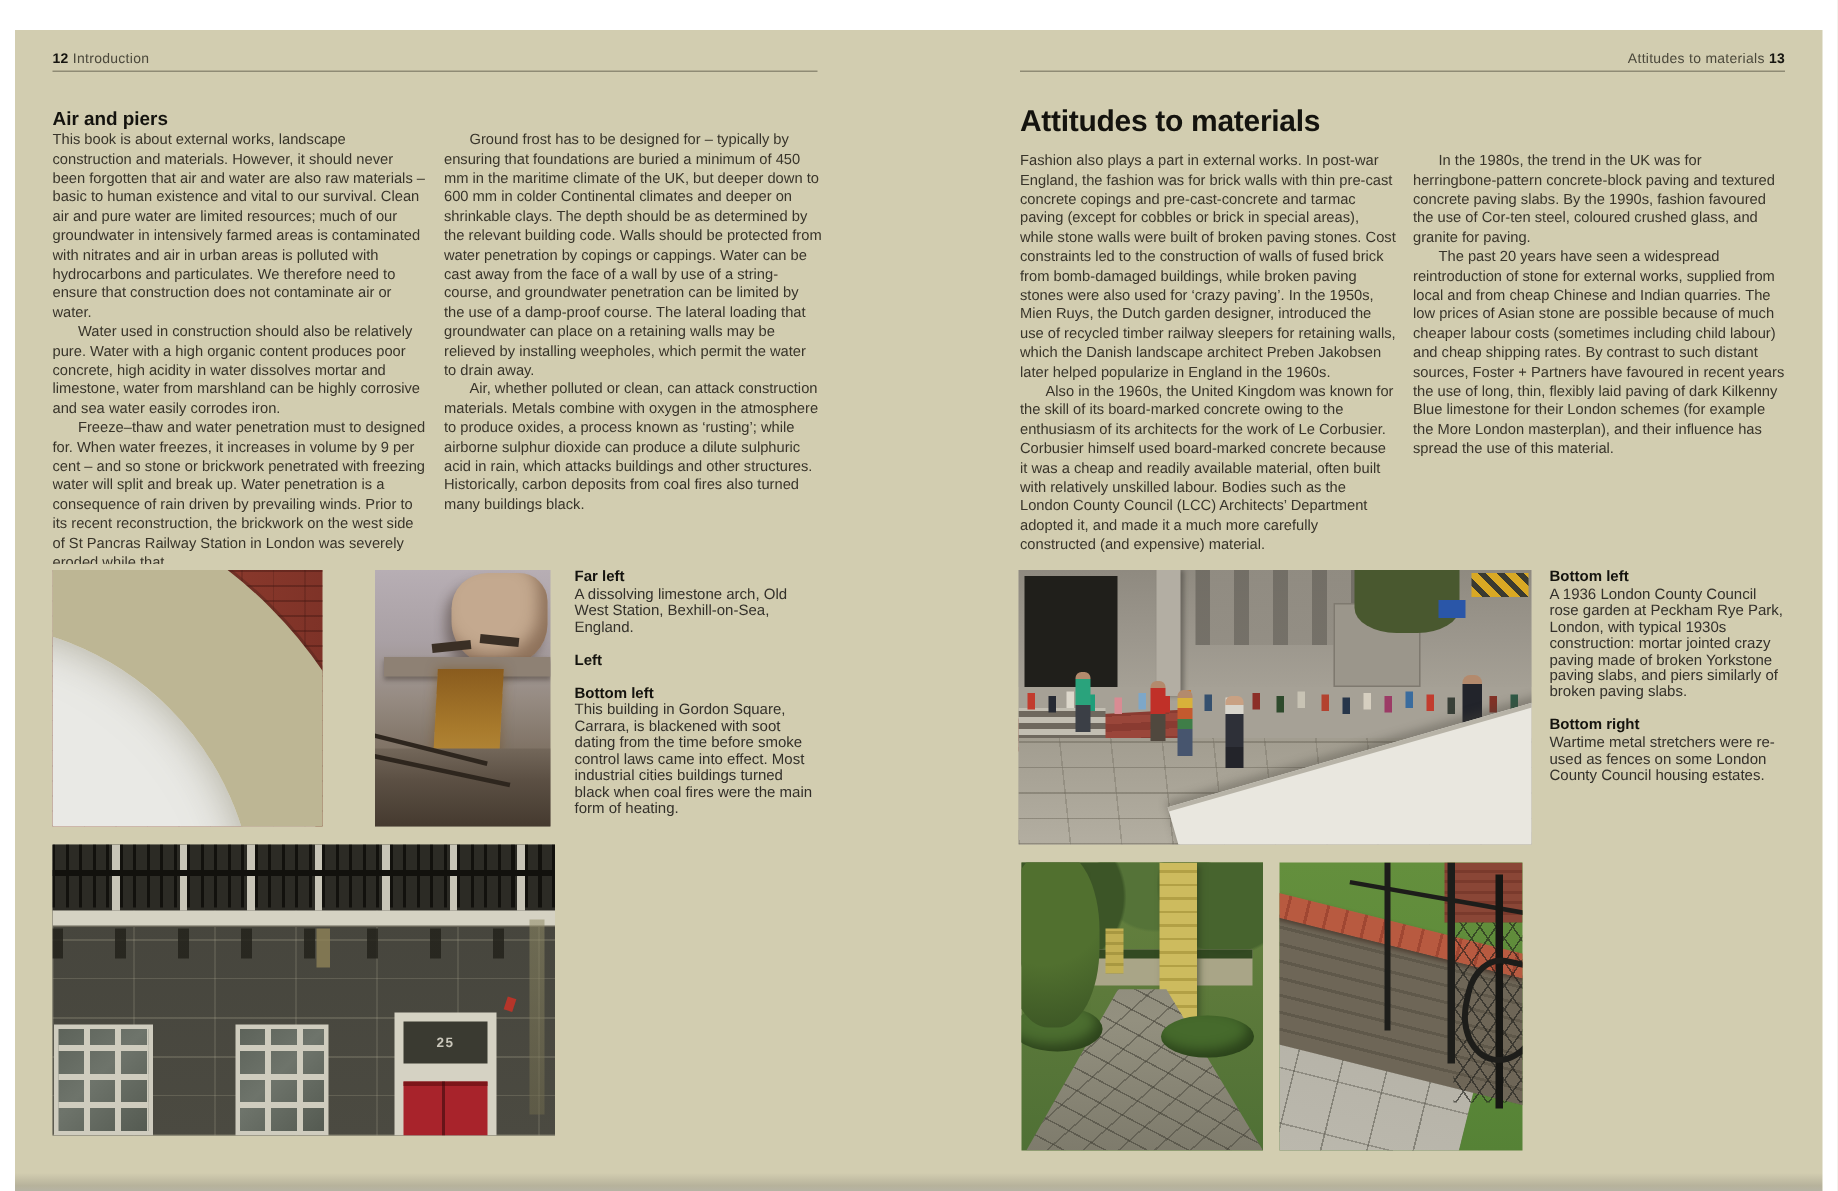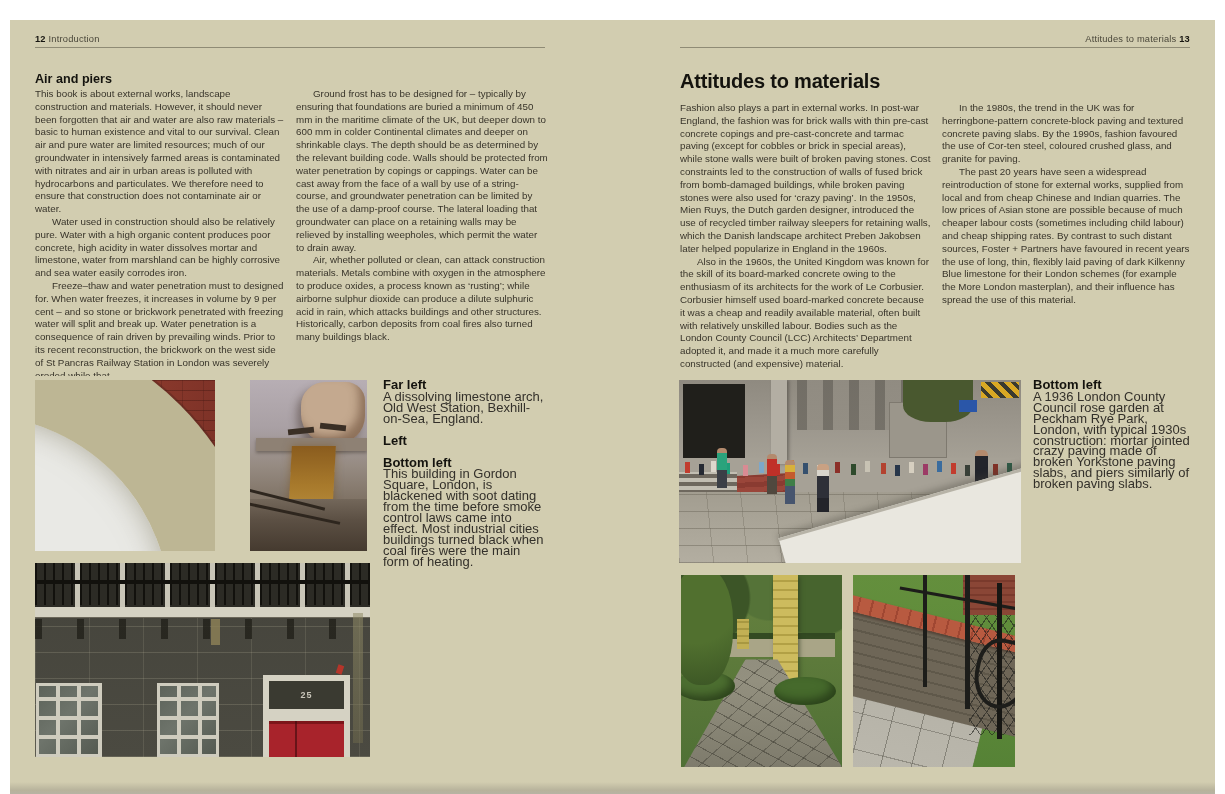--- a/index.html
+++ b/index.html
@@ -12,21 +12,21 @@
   .runhead { position:absolute; top:14px; font-size:9.3px; color:#4a473a; letter-spacing:.2px; }
   .runhead b { color:#161510; }
   .rule { position:absolute; top:27px; height:1px; background:#8f8b75; }
 
   
   .heading-sm { position:absolute; font-size:12.6px; font-weight:bold; color:#14130e; }
   .title-lg { position:absolute; font-size:20px; font-weight:bold; color:#14130e; letter-spacing:-.2px; }
   .col { position:absolute; font-size:9.8px; line-height:12.8px; color:#38342a; text-align:left; }
   .col p { text-indent:17px; }
   .col p.first { text-indent:0; }
-  .caps { position:absolute; font-size:13px; line-height:10.9px; color:#33302a; }
+  .caps { position:absolute; font-size:10px; line-height:10.9px; color:#33302a; }
   .cap { margin-bottom:11px; }
   .cap-h { font-weight:bold; color:#14130e; margin-bottom:1px; }
 
   
   .photo { position:absolute; overflow:hidden; }
 
   
   #photo-arch { left:25px; top:360px; width:180px; height:171px;
     background:
       repeating-linear-gradient(0deg, rgba(60,20,15,.38) 0 1px, transparent 1px 10px),
@@ -70,21 +70,21 @@
   .bld-stain1 { position:absolute; left:176px; top:56px; width:9px; height:26px; background:#8f8258; opacity:.8; }
   .bld-stain2 { position:absolute; left:318px; top:50px; width:10px; height:130px; background:linear-gradient(180deg,#8f8a66,#6d684c); opacity:.55; }
   .bld-win { position:absolute; top:120px; height:74px; background:#cfccbe; padding:3px; }
   .bld-win .panes { width:100%; height:100%;
       background:
         repeating-linear-gradient(90deg, transparent 0 17px, #cfccbe 17px 21px),
         repeating-linear-gradient(0deg, transparent 0 15px, #cfccbe 15px 19px),
         linear-gradient(135deg,#5d635a 0%,#6e746b 45%,#545a51 100%); }
   #bld-win1 { left:1px; width:66px; }
   #bld-win2 { left:122px; width:62px; }
-  .bld-door { position:absolute; left:228px; top:112px; width:87px; height:82px; background:#d5d2c3; }
+  .bld-door { position:absolute; left:228px; top:112px; width:68px; height:82px; background:#d5d2c3; }
   .bld-transom { position:absolute; left:6px; top:6px; right:6px; height:28px; background:#3a3a31;
       color:#c9c6ba; font-size:9px; font-weight:bold; text-align:center; line-height:28px; letter-spacing:1px; }
   .bld-doorleaf { position:absolute; left:6px; top:46px; right:6px; bottom:0; background:#a8232b;
       background:
         linear-gradient(90deg, transparent 0 26px, rgba(60,10,12,.6) 26px 28px, transparent 28px),
         linear-gradient(180deg, rgba(120,20,24,.9) 0 3px, transparent 3px),
         #a8232b; }
   .bld-mark { position:absolute; left:302px; top:102px; width:6px; height:9px; background:#b5352a; transform:rotate(18deg); }
 
   
@@ -228,21 +228,21 @@
   <div class="caps" style="left:373px; top:360px; width:164px;">
     <div class="cap">
       <div class="cap-h">Far left</div>
       <div class="cap-t">A dissolving limestone arch, Old West Station, Bexhill-on-Sea, England.</div>
     </div>
     <div class="cap">
       <div class="cap-h">Left</div>
     </div>
     <div class="cap">
       <div class="cap-h">Bottom left</div>
-      <div class="cap-t">This building in Gordon Square, London, is blackened with soot dating from the time before smoke control laws came into effect. Most industrial cities buildings turned black when coal fires were the main form of heating.</div>
+      <div class="cap-t">This building in Gordon Square, Carrara, is blackened with soot dating from the time before smoke control laws came into effect. Most industrial cities buildings turned black when coal fires were the main form of heating.</div>
     </div>
   </div>
 
   <div class="photo" id="photo-building">
     <div class="bld-top"></div>
     <div class="bld-rail"></div>
     <div class="bld-rail-bar"></div>
     <div class="bld-ledge"></div>
     <div class="bld-brackets"></div>
     <div class="bld-stain1"></div>
@@ -299,20 +299,24 @@
     <div class="st-pigeon"></div>
     <div class="st-slots"></div>
     <div class="st-rail"></div>
   </div>
 
   <div class="caps" style="left:1023px; top:360px; width:160px;">
     <div class="cap">
       <div class="cap-h">Bottom left</div>
       <div class="cap-t">A 1936 London County Council rose garden at Peckham Rye Park, London, with typical 1930s construction: mortar jointed crazy paving made of broken Yorkstone paving slabs, and piers similarly of broken paving slabs.</div>
     </div>
+    <div class="cap">
+      <div class="cap-h">Bottom right</div>
+      <div class="cap-t">Wartime metal stretchers were re-used as fences on some London County Council housing estates.</div>
+    </div>
   </div>
 
   <div class="photo" id="photo-garden">
     <div class="gd-band"></div>
     <div class="gd-pier-far"></div>
     <div class="gd-pier-l"></div>
     <div class="gd-pier-r"></div>
     <div class="gd-path"></div>
     <div class="gd-hedge-l"></div>
     <div class="gd-hedge-r"></div>

